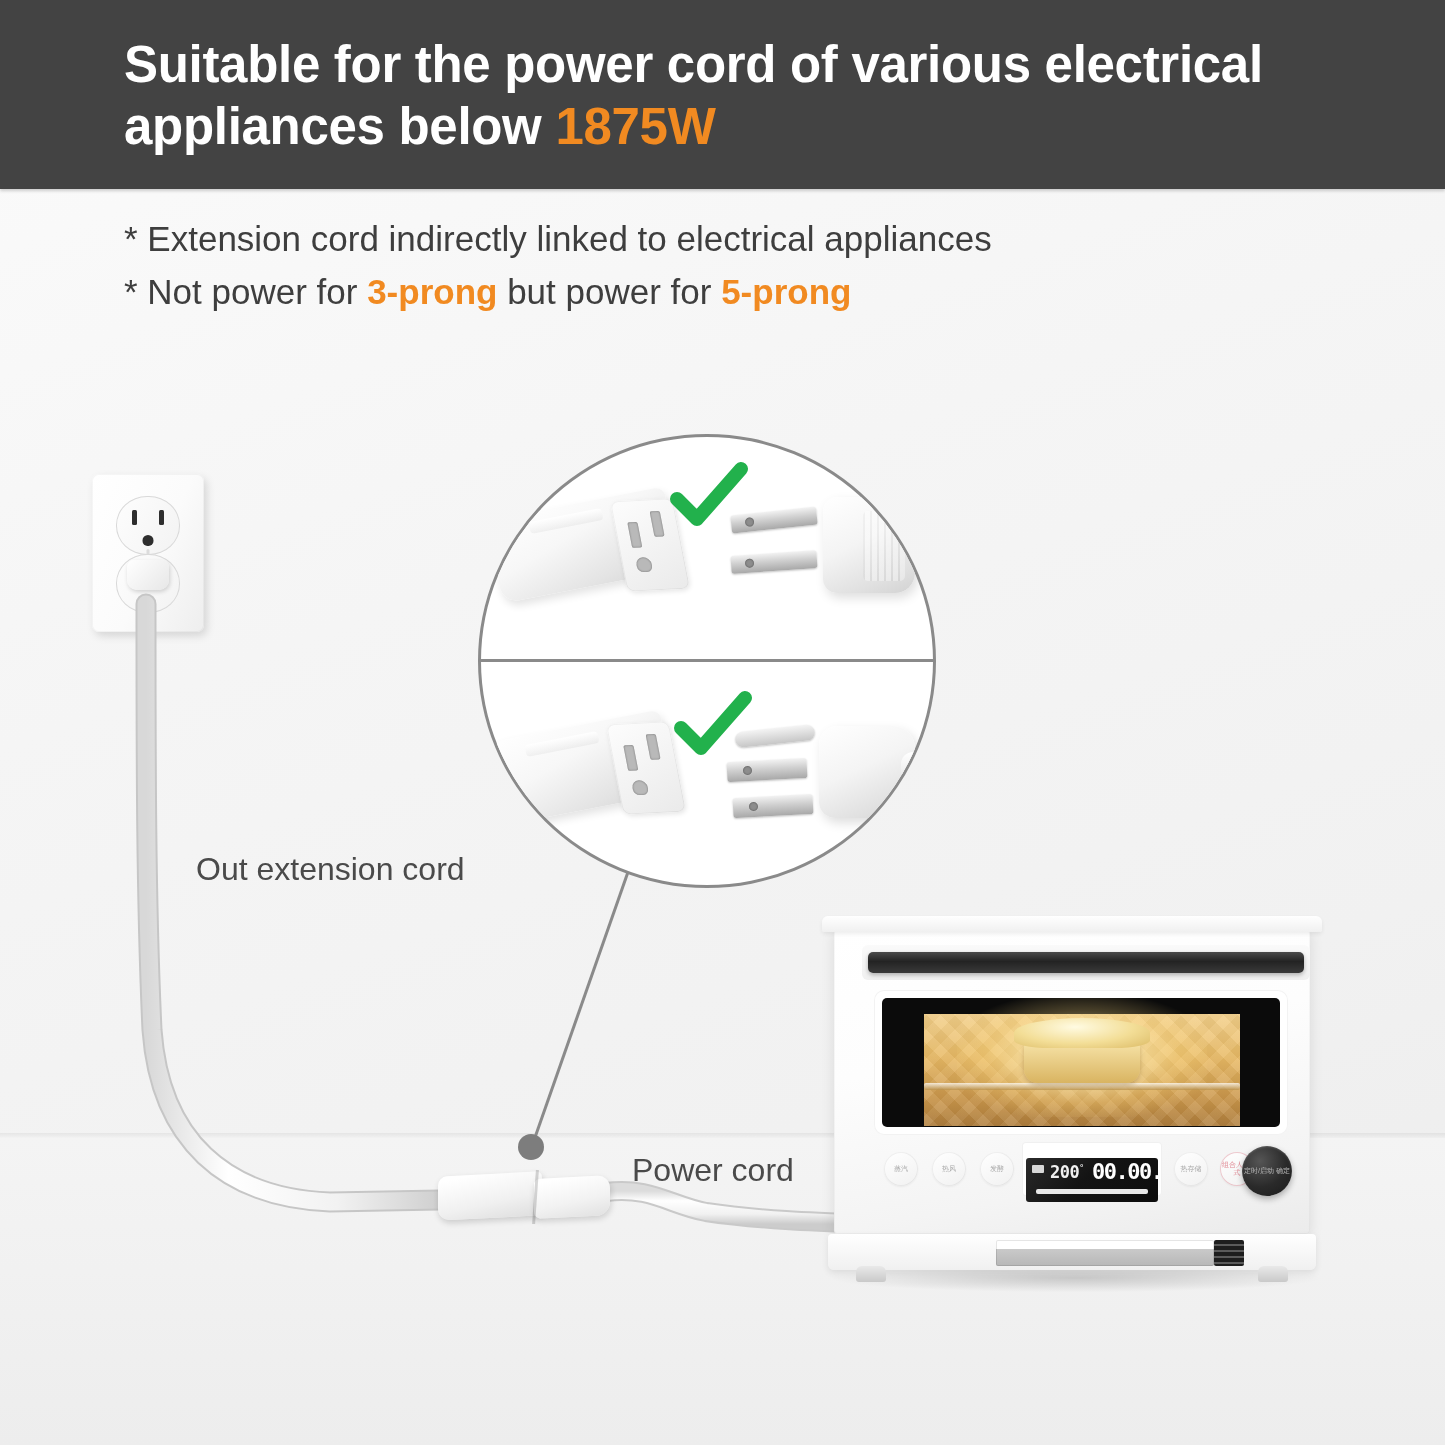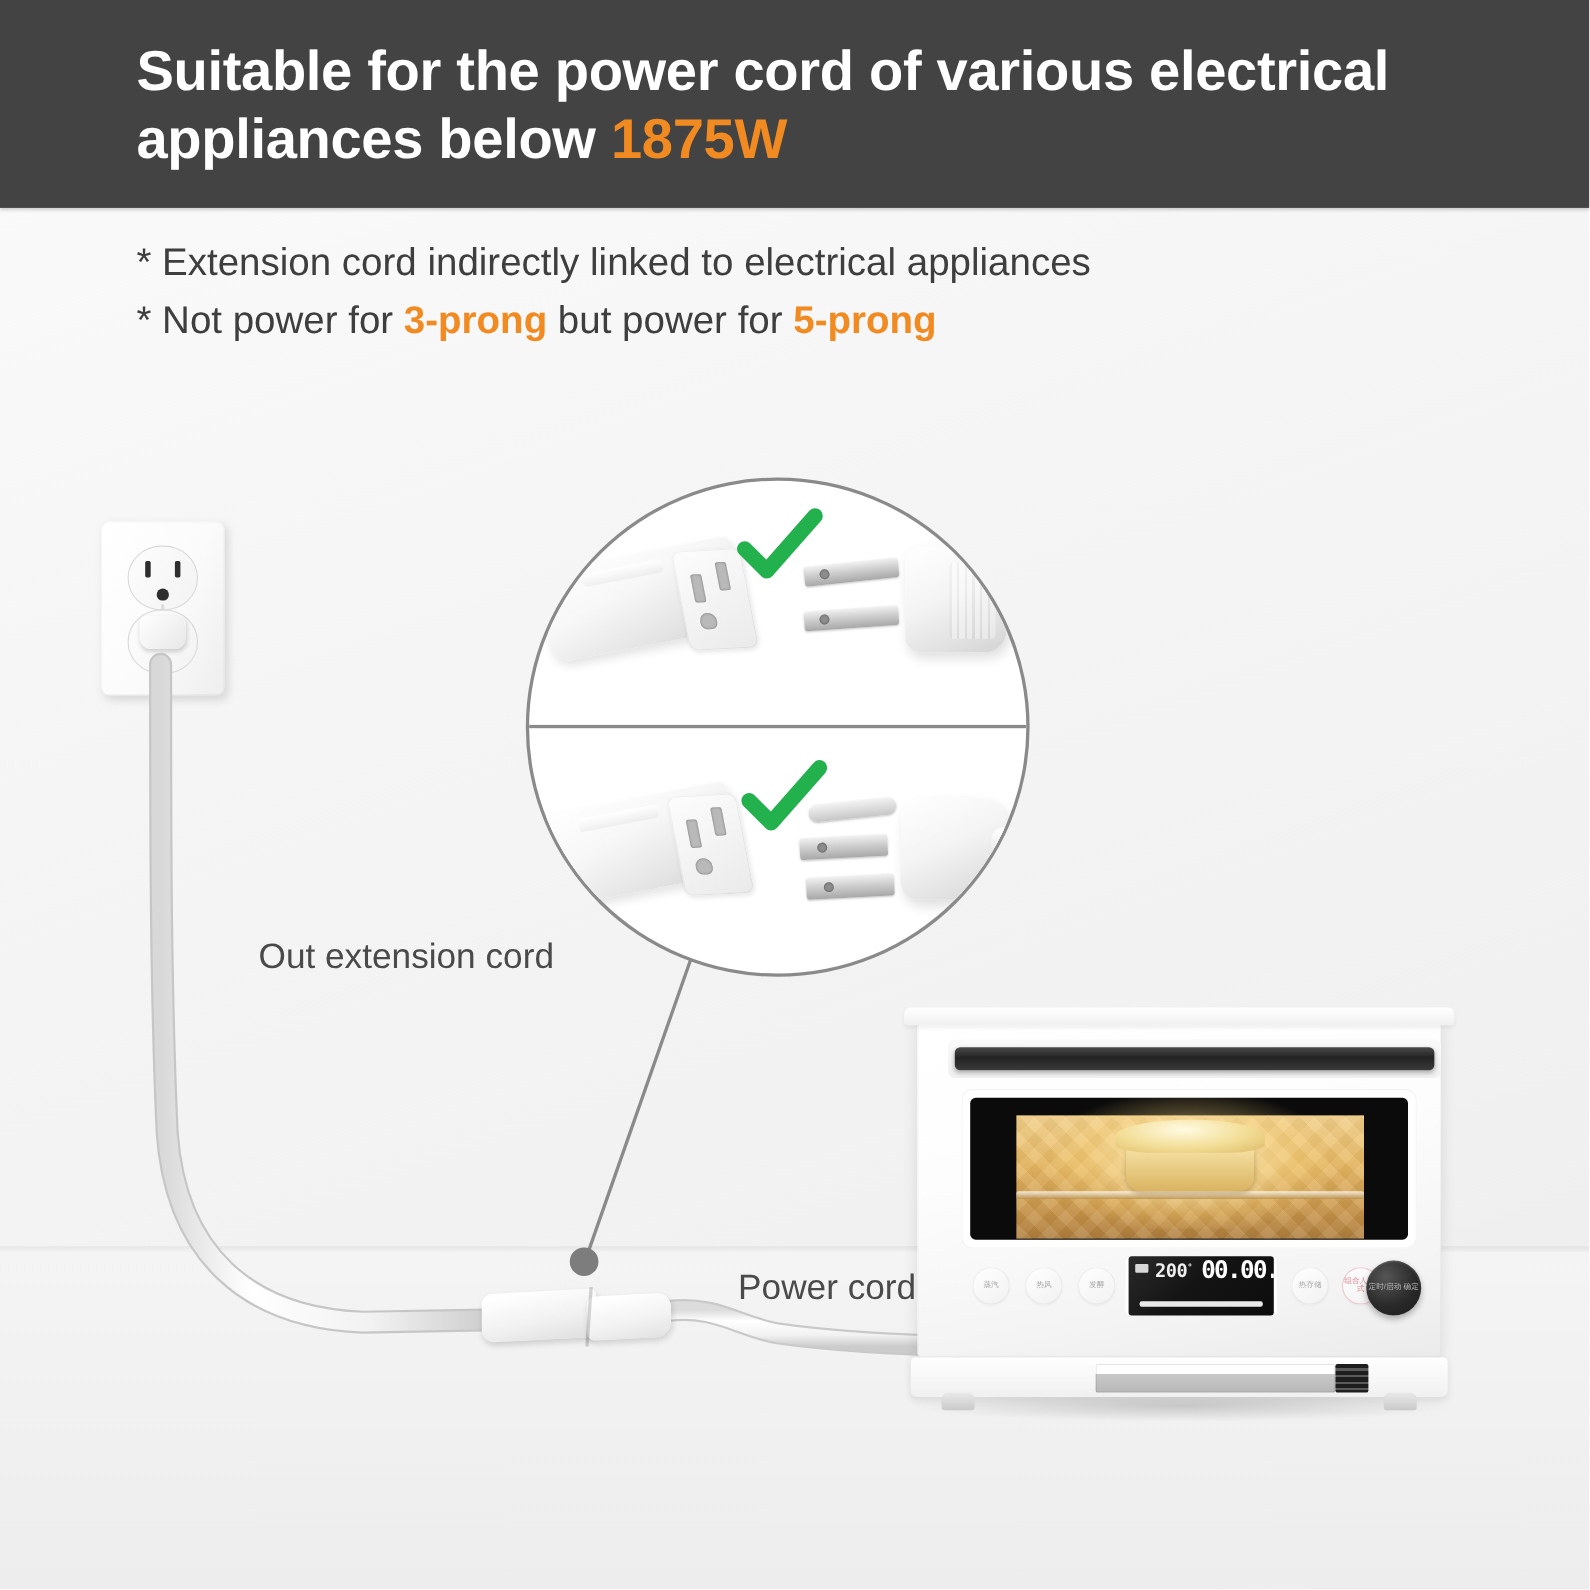--- a/index.html
+++ b/index.html
@@ -249,21 +249,20 @@
   
   #leader-svg { position: absolute; left: 0; top: 0; width: 1445px; height: 1445px; pointer-events: none; }
 
   
   .figure-label {
     position: absolute;
     color: #4a4a4a;
     font-size: 32px;
     font-weight: 400;
     white-space: nowrap;
-    margin-left: 39px;
   }
   #label-out-extension-cord { left: 196px; top: 851px; }
   #label-power-cord { left: 632px; top: 1152px; }
   #label-electric-equipment { left: 944px; top: 1307px; }
 
   
   #oven { position: absolute; left: 822px; top: 916px; width: 500px; height: 372px; }
   #oven-shadow {
     position: absolute; left: 10px; top: 348px;
     width: 486px; height: 28px;
@@ -380,22 +379,22 @@
   #oven-display {
     position: absolute; left: 148px; top: -2px;
     width: 140px; height: 54px;
     background: #ffffff;
     border-radius: 4px;
     box-shadow: inset 0 0 0 1px rgba(0,0,0,.06);
     padding: 4px;
     box-sizing: border-box;
   }
   #oven-display-screen {
-    position: absolute; left: 4px; top: 0;
-    width: 132px; height: 54px;
+    position: absolute; left: 4px; top: 16px;
+    width: 132px; height: 44px;
     background: linear-gradient(135deg,#2a2a2a 0%,#141414 45%,#0d0d0d 100%);
     border-radius: 3px;
     overflow: hidden;
   }
   #display-mode-icon {
     position: absolute; left: 6px; top: 7px;
     width: 12px; height: 8px;
     background: #d8d8d8;
     border-radius: 1px;
     font-size: 5px; color: #2b2b2b; text-align: center; line-height: 8px;

